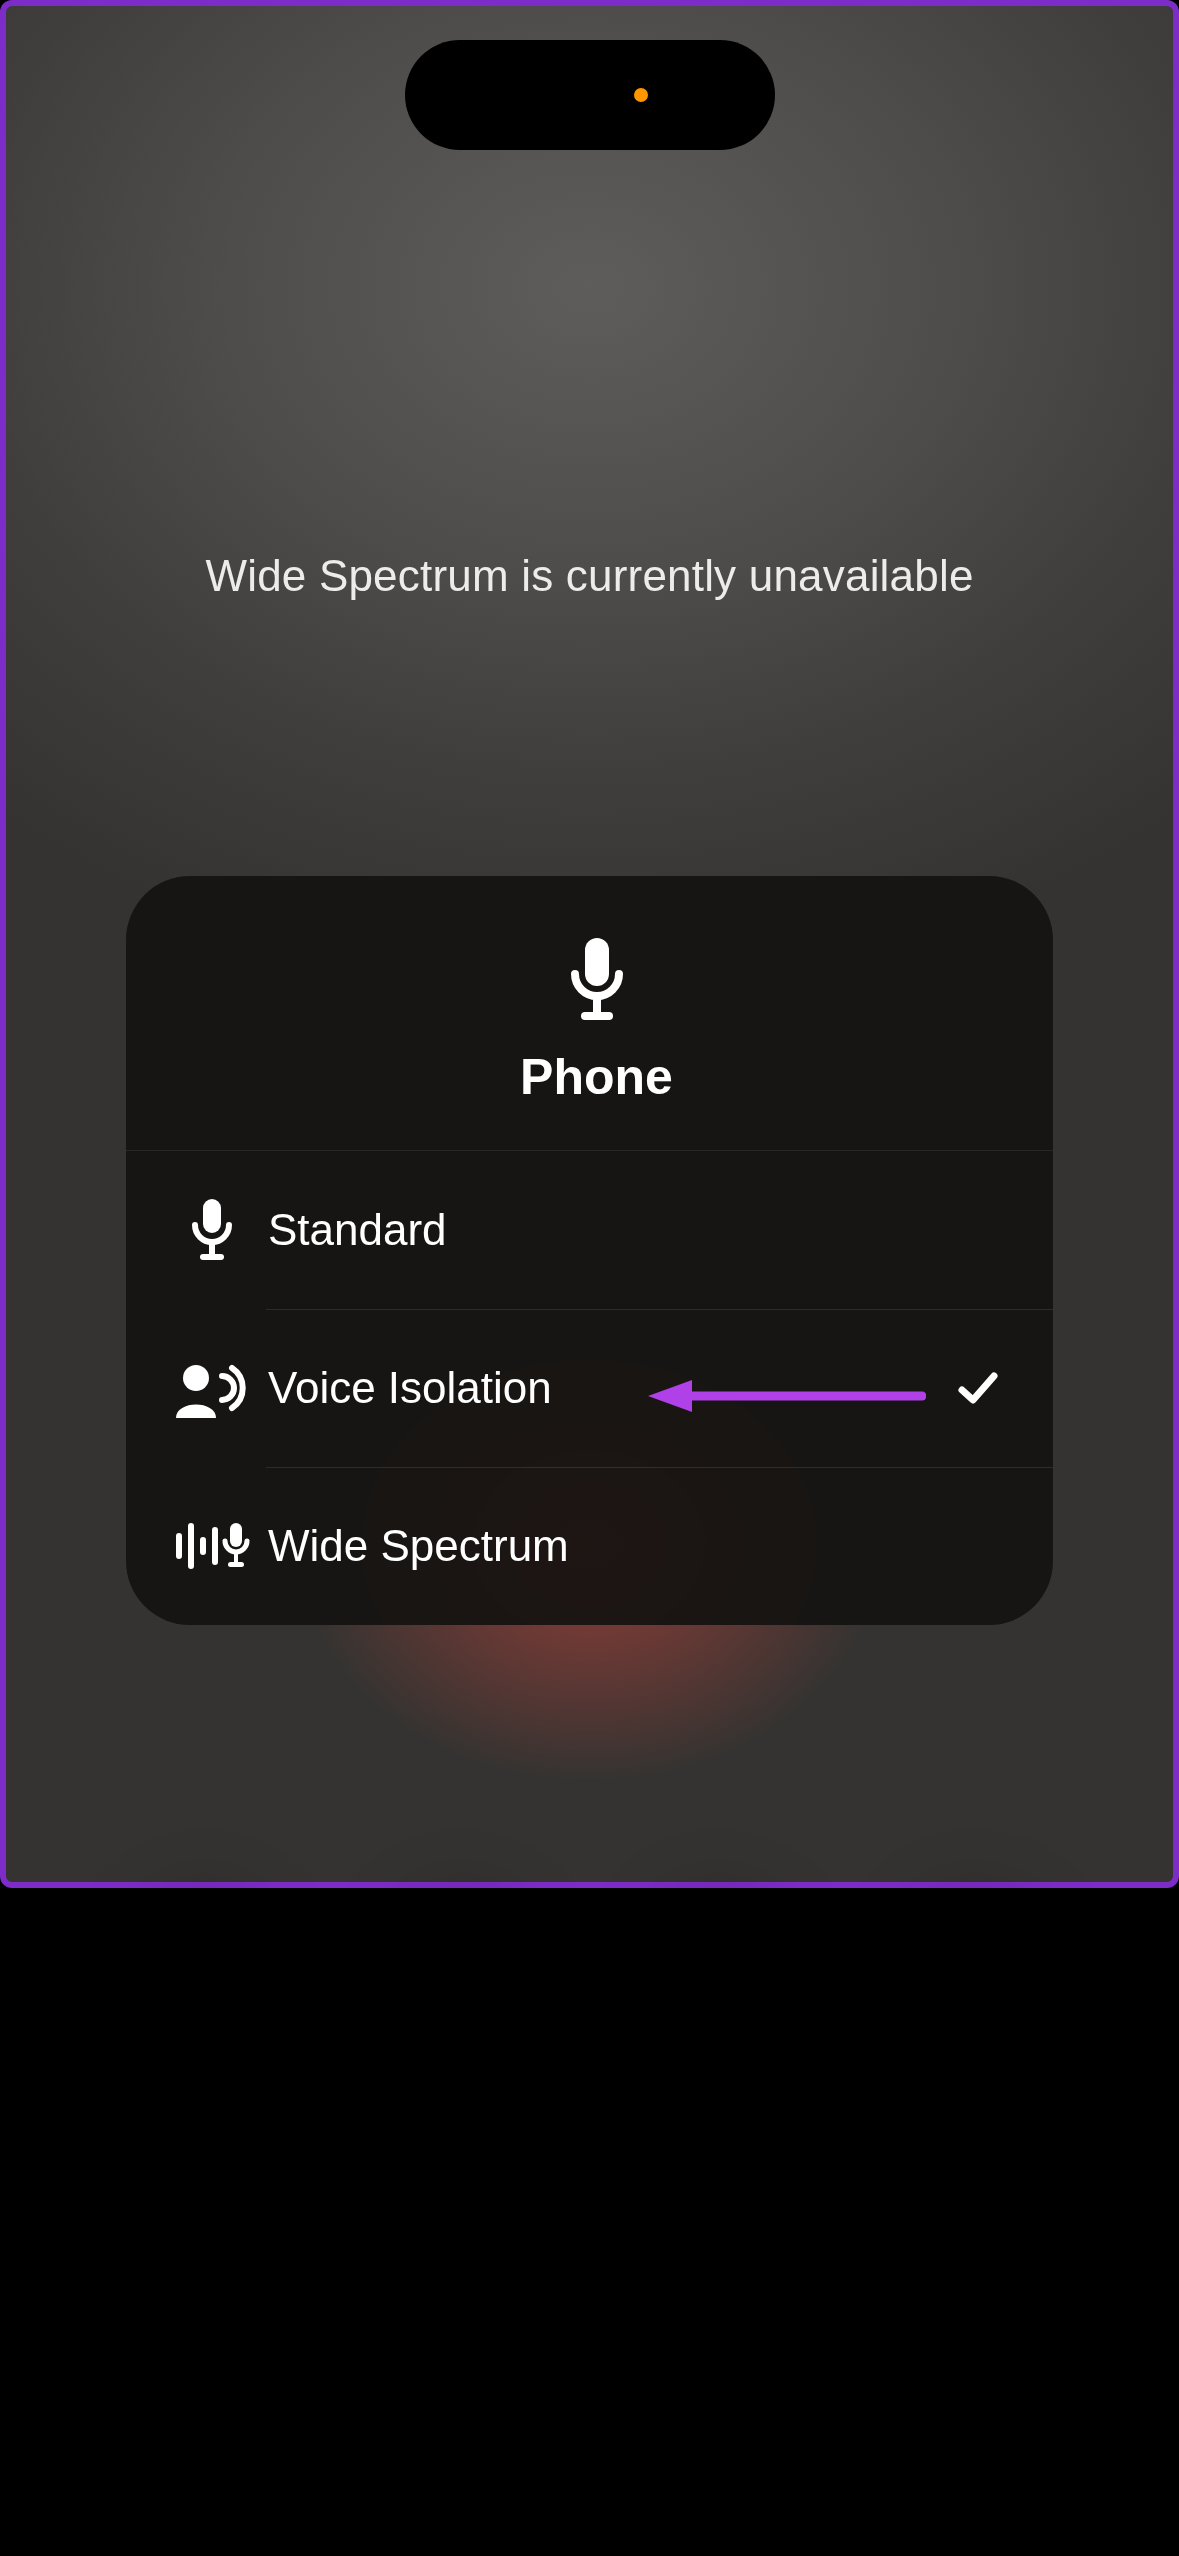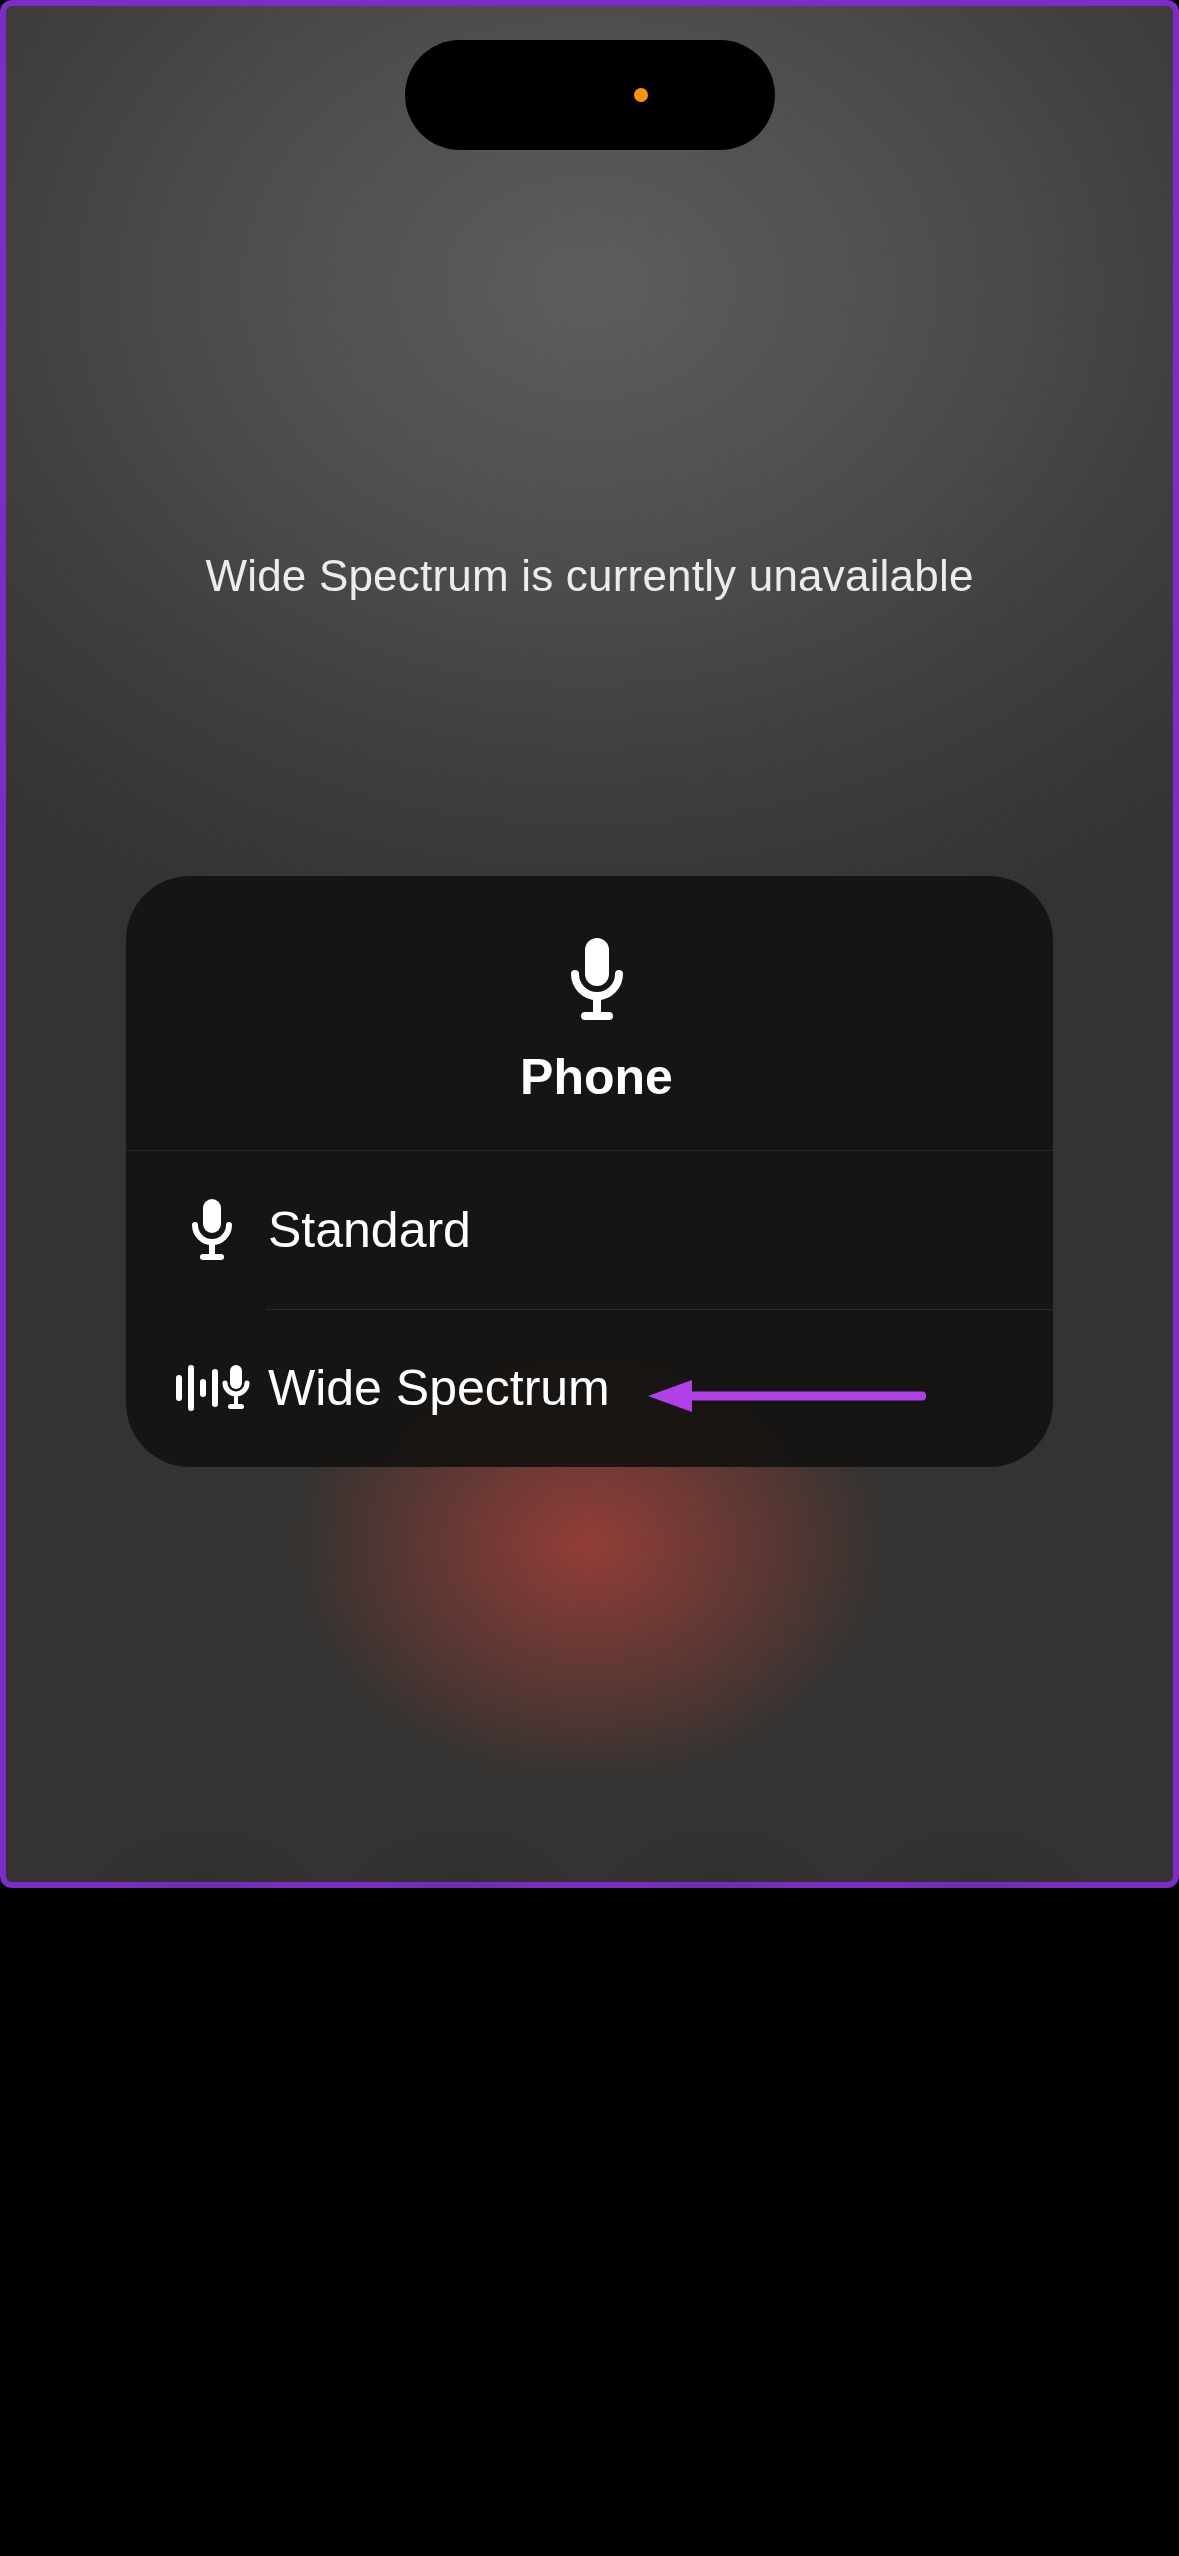--- a/index.html
+++ b/index.html
@@ -105,21 +105,21 @@
     background: rgba(255,255,255,0.10);
   }
   .option-icon {
     width: 100px;
     display: flex;
     justify-content: center;
     align-items: center;
   }
   .option-label {
     color: #fff;
-    font-size: 50px;
+    font-size: 44px;
     font-weight: 400;
     flex: 1;
     padding-left: 6px;
   }
   .option-check {
     width: 50px;
     display: flex;
     justify-content: center;
     align-items: center;
   }
@@ -181,20 +181,36 @@
         </svg>
       </span>
       <span class="option-label">Standard</span>
       <span class="option-check" style="visibility:hidden">
         <svg width="44" height="44" viewBox="0 0 44 44">
             <path d="M6 24 L17 34 L38 10" fill="none" stroke="#fff" stroke-width="6" stroke-linecap="round" stroke-linejoin="round"></path>
           </svg>
       </span>
     </div>
 
+    <div class="option">
+      <span class="option-icon">
+        <svg width="76" height="64" viewBox="0 0 76 64">
+          <circle cx="22" cy="22" r="13" fill="#fff"></circle>
+          <path d="M2 62 C2 44 42 44 42 62 Z" fill="#fff"></path>
+          <path d="M48 20 a12 12 0 0 1 0 24" fill="none" stroke="#fff" stroke-width="6" stroke-linecap="round"></path>
+          <path d="M58 12 a24 24 0 0 1 0 40" fill="none" stroke="#fff" stroke-width="6" stroke-linecap="round"></path>
+        </svg>
+      </span>
+      <span class="option-label">Voice Isolation</span>
+      <span class="option-check">
+        <svg width="48" height="48" viewBox="0 0 48 48">
+            <path d="M8 26 L19 36 L40 12" fill="none" stroke="#fff" stroke-width="7" stroke-linecap="round" stroke-linejoin="round"></path>
+          </svg>
+      </span>
+    </div>
 
     <div class="option">
       <span class="option-icon">
         <svg width="80" height="62" viewBox="0 0 80 62">
           <rect x="4" y="18" width="6" height="26" rx="3" fill="#fff"></rect>
           <rect x="16" y="8" width="6" height="46" rx="3" fill="#fff"></rect>
           <rect x="28" y="22" width="6" height="18" rx="3" fill="#fff"></rect>
           <rect x="40" y="12" width="6" height="38" rx="3" fill="#fff"></rect>
           <g transform="translate(52,8)">
             <rect x="6" y="0" width="12" height="24" rx="6" fill="#fff"></rect>

